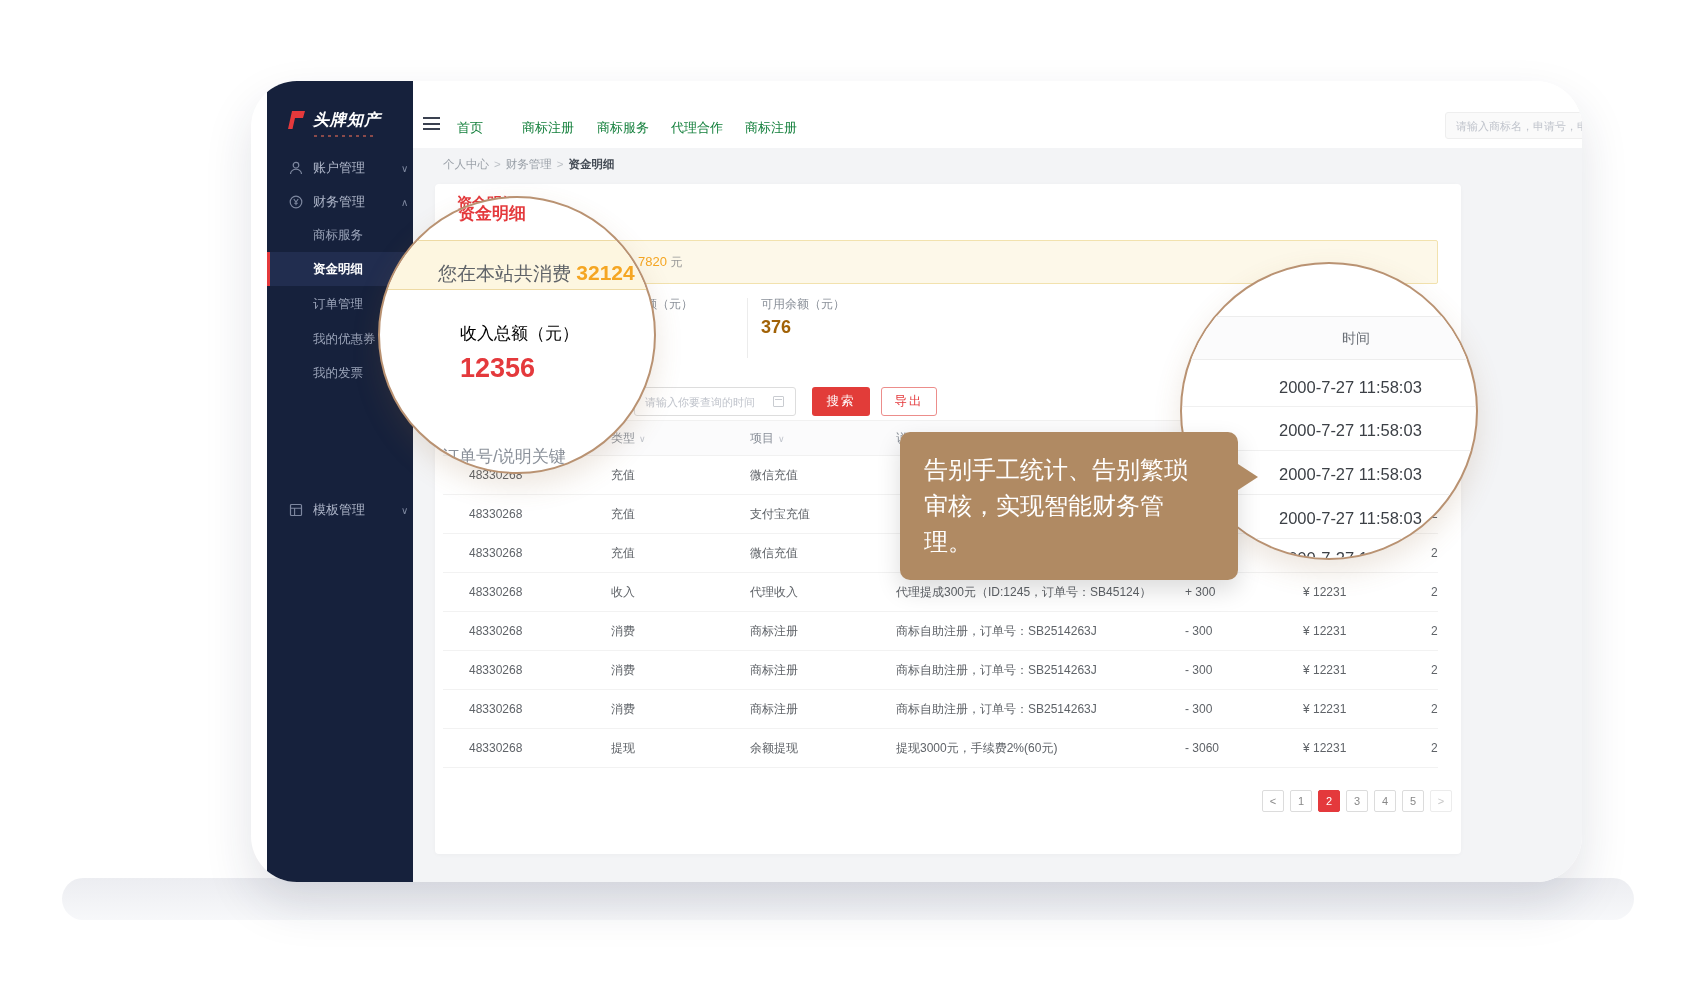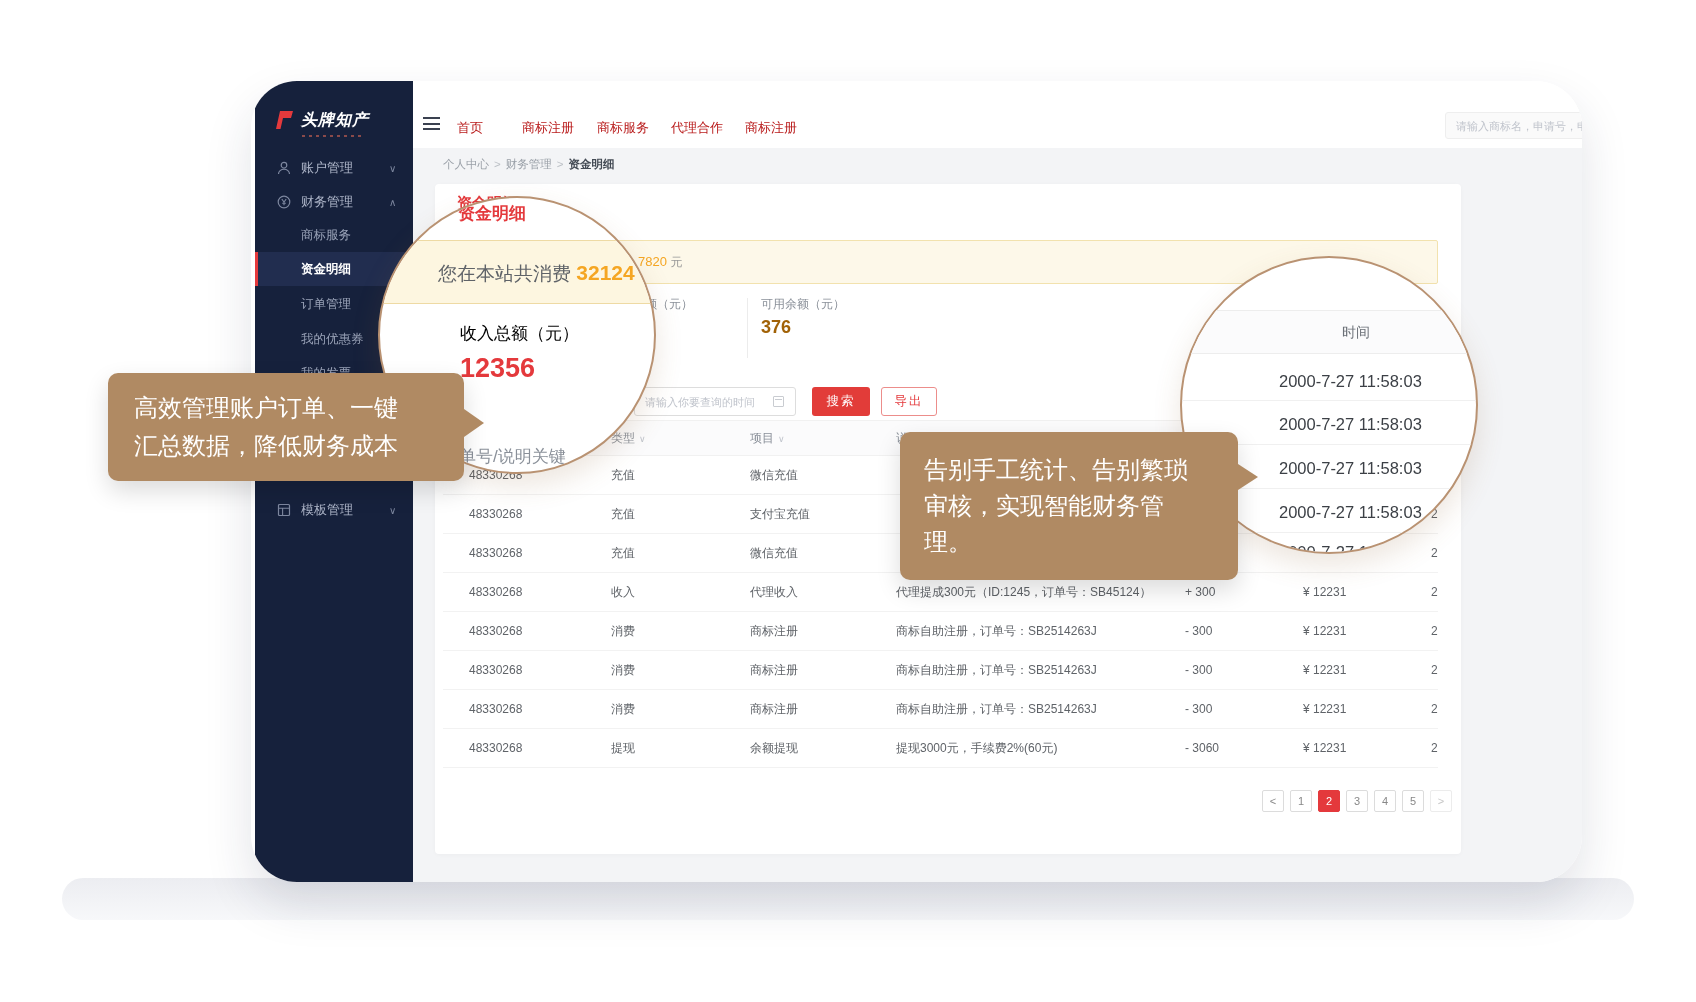--- a/index.html
+++ b/index.html
@@ -5,38 +5,38 @@
   * { margin:0; padding:0; box-sizing:border-box; }
   html,body { width:1696px; height:1002px; background:#fff; font-family:"Liberation Sans","DejaVu Sans",sans-serif; overflow:hidden; }
   .abs { position:absolute; }
   .page { position:relative; width:1696px; height:1002px; background:#fff; }
 
   
   .laptop-base { left:62px; top:878px; width:1572px; height:42px; border-radius:21px; background:linear-gradient(#ecedf1,#f7f8fa); }
   .laptop { left:251px; top:81px; width:1331px; height:801px; border-radius:46px; background:#fff; overflow:hidden; box-shadow:0 22px 48px rgba(30,40,70,.13); }
 
   
-  .sidebar { left:4px; top:0; width:162px; height:801px; background:#16213c; }
+  .sidebar { left:16px; top:0; width:162px; height:801px; background:#16213c; }
   .logo-row { left:18px; top:26px; width:140px; height:26px; display:flex; align-items:center; gap:6px; }
   .logo-text { color:#fff; font-size:16px; font-weight:bold; font-style:italic; letter-spacing:1px; white-space:nowrap; }
   .logo-dots { left:47px; top:54px; width:60px; height:2px; background:repeating-linear-gradient(90deg,#8a4a4a 0 3px,transparent 3px 7px); }
   .side-item { left:0; width:162px; height:30px; display:flex; align-items:center; color:#aeb6c9; font-size:13px; }
   .side-item .icn { position:absolute; left:22px; width:14px; height:14px; }
   .side-item .lbl { position:absolute; left:46px; white-space:nowrap; }
   .side-item .chev { position:absolute; left:134px; font-size:10px; color:#7d879f; }
   .side-sub { left:46px; width:110px; height:26px; color:#9aa3b8; font-size:12.5px; display:flex; align-items:center; white-space:nowrap; }
   .side-active { left:0; width:162px; height:34px; background:#212d4f; }
   .side-active .bar { position:absolute; left:0; top:0; width:3px; height:34px; background:#e4393c; }
   .side-active .lbl { position:absolute; left:46px; top:50%; transform:translateY(-50%); color:#fff; font-size:12.5px; font-weight:bold; white-space:nowrap; }
 
   
   .topbar { left:162px; top:0; width:1169px; height:67px; background:#fff; }
   .hamburger { left:10px; top:36px; width:17px; height:13px; display:flex; flex-direction:column; justify-content:space-between; cursor:pointer; }
   .hamburger i { display:block; height:2px; background:#3a4150; }
-  .nav-item { top:38px; font-size:13px; color:#b91c1c; white-space:nowrap; cursor:pointer; }
+  .nav-item { top:38px; font-size:13px; color:#15803d; white-space:nowrap; cursor:pointer; }
   .search-input { left:1032px; top:31px; width:158px; height:27px; background:#fafafa; border:1px solid #eee; border-radius:3px; font-size:11px; color:#777; padding:0 10px; outline:none; }
   .search-input::placeholder { color:#c0c4cc; }
 
   
   .content-bg { left:162px; top:67px; width:1169px; height:734px; background:#f3f4f6; }
   .breadcrumb { left:192px; top:76px; font-size:11.5px; color:#9aa0a8; white-space:nowrap; }
   .breadcrumb .sep { margin:0 5px; color:#bcc0c6; }
   .breadcrumb .last { color:#434a54; font-weight:bold; }
 
   
@@ -69,23 +69,23 @@
 
   
   .pagination { left:0; top:606px; width:1017px; display:flex; justify-content:flex-end; gap:6px; }
   .pg-btn { width:22px; height:22px; background:#fff; border:1px solid #dcdcdc; border-radius:2px; color:#888; font-size:11px; display:flex; align-items:center; justify-content:center; cursor:pointer; }
   .pg-btn.active { background:#e4393c; border-color:#e4393c; color:#fff; }
   .pg-btn.ghost { border-color:#ececec; color:#c6c6c6; }
 
   
   .circle { border-radius:50%; border:2px solid #b99272; background:#fff; overflow:hidden; box-shadow:0 12px 28px rgba(140,100,55,.16); }
   .circle1 { left:127px; top:115px; width:278px; height:278px; z-index:5; }
-  .circle2 { left:929px; top:175px; width:298px; height:298px; z-index:5; }
+  .circle2 { left:929px; top:181px; width:298px; height:298px; z-index:5; }
   .c1-title { left:78px; top:4px; font-size:17px; font-weight:bold; color:#e4393c; white-space:nowrap; }
-  .c1-banner { left:0; top:42px; width:278px; height:64px; background:#fdf6e0; border-top:1px solid #eedaa4; border-bottom:1px solid #eedaa4; }
+  .c1-banner { left:0; top:42px; width:278px; height:50px; background:#fdf6e0; border-top:1px solid #eedaa4; border-bottom:1px solid #eedaa4; }
   .c1-banner-text { left:58px; top:20px; font-size:19px; color:#5f6368; white-space:nowrap; }
   .c1-banner-text .num { font-size:21px; font-weight:bold; color:#f5a623; }
   .c1-income-label { left:80px; top:124px; font-size:17px; color:#000000; white-space:nowrap; }
   .c1-income-value { left:80px; top:155px; font-size:27px; font-weight:bold; color:#e4393c; }
   .c1-order-header { left:62px; top:247px; font-size:17px; color:#8a9099; white-space:nowrap; }
   .c2-headband { left:0; top:52px; width:298px; height:44px; background:#fbfbfc; border-top:1px solid #ededed; border-bottom:1px solid #ededed; }
   .c2-head { left:160px; top:66px; font-size:14px; color:#6b7077; }
   .c2-time { left:97px; width:190px; font-size:16.5px; color:#3c4046; white-space:nowrap; }
   .c2-line { left:0; width:298px; height:1px; background:#f0f0f0; }
 
@@ -315,19 +315,17 @@
       <div class="abs c2-line" style="top:186px"></div>
       <div class="abs c2-time" style="top:201px">2000-7-27 11:58:03</div>
       <div class="abs c2-line" style="top:230px"></div>
       <div class="abs c2-time" style="top:245px">2000-7-27 11:58:03</div>
       <div class="abs c2-line" style="top:274px"></div>
       <div class="abs c2-time" style="top:285px">2000-7-27 11:58:03</div>
     </div>
 
   </div>
 
-  <div class="abs callout callout-left">高效管理账户订单、一键
-汇总数据，降低财务成本</div>
   <div class="abs callout callout-right">告别手工统计、告别繁琐
 审核，实现智能财务管
 理。</div>
 
 </div>
 
 </body></html>

